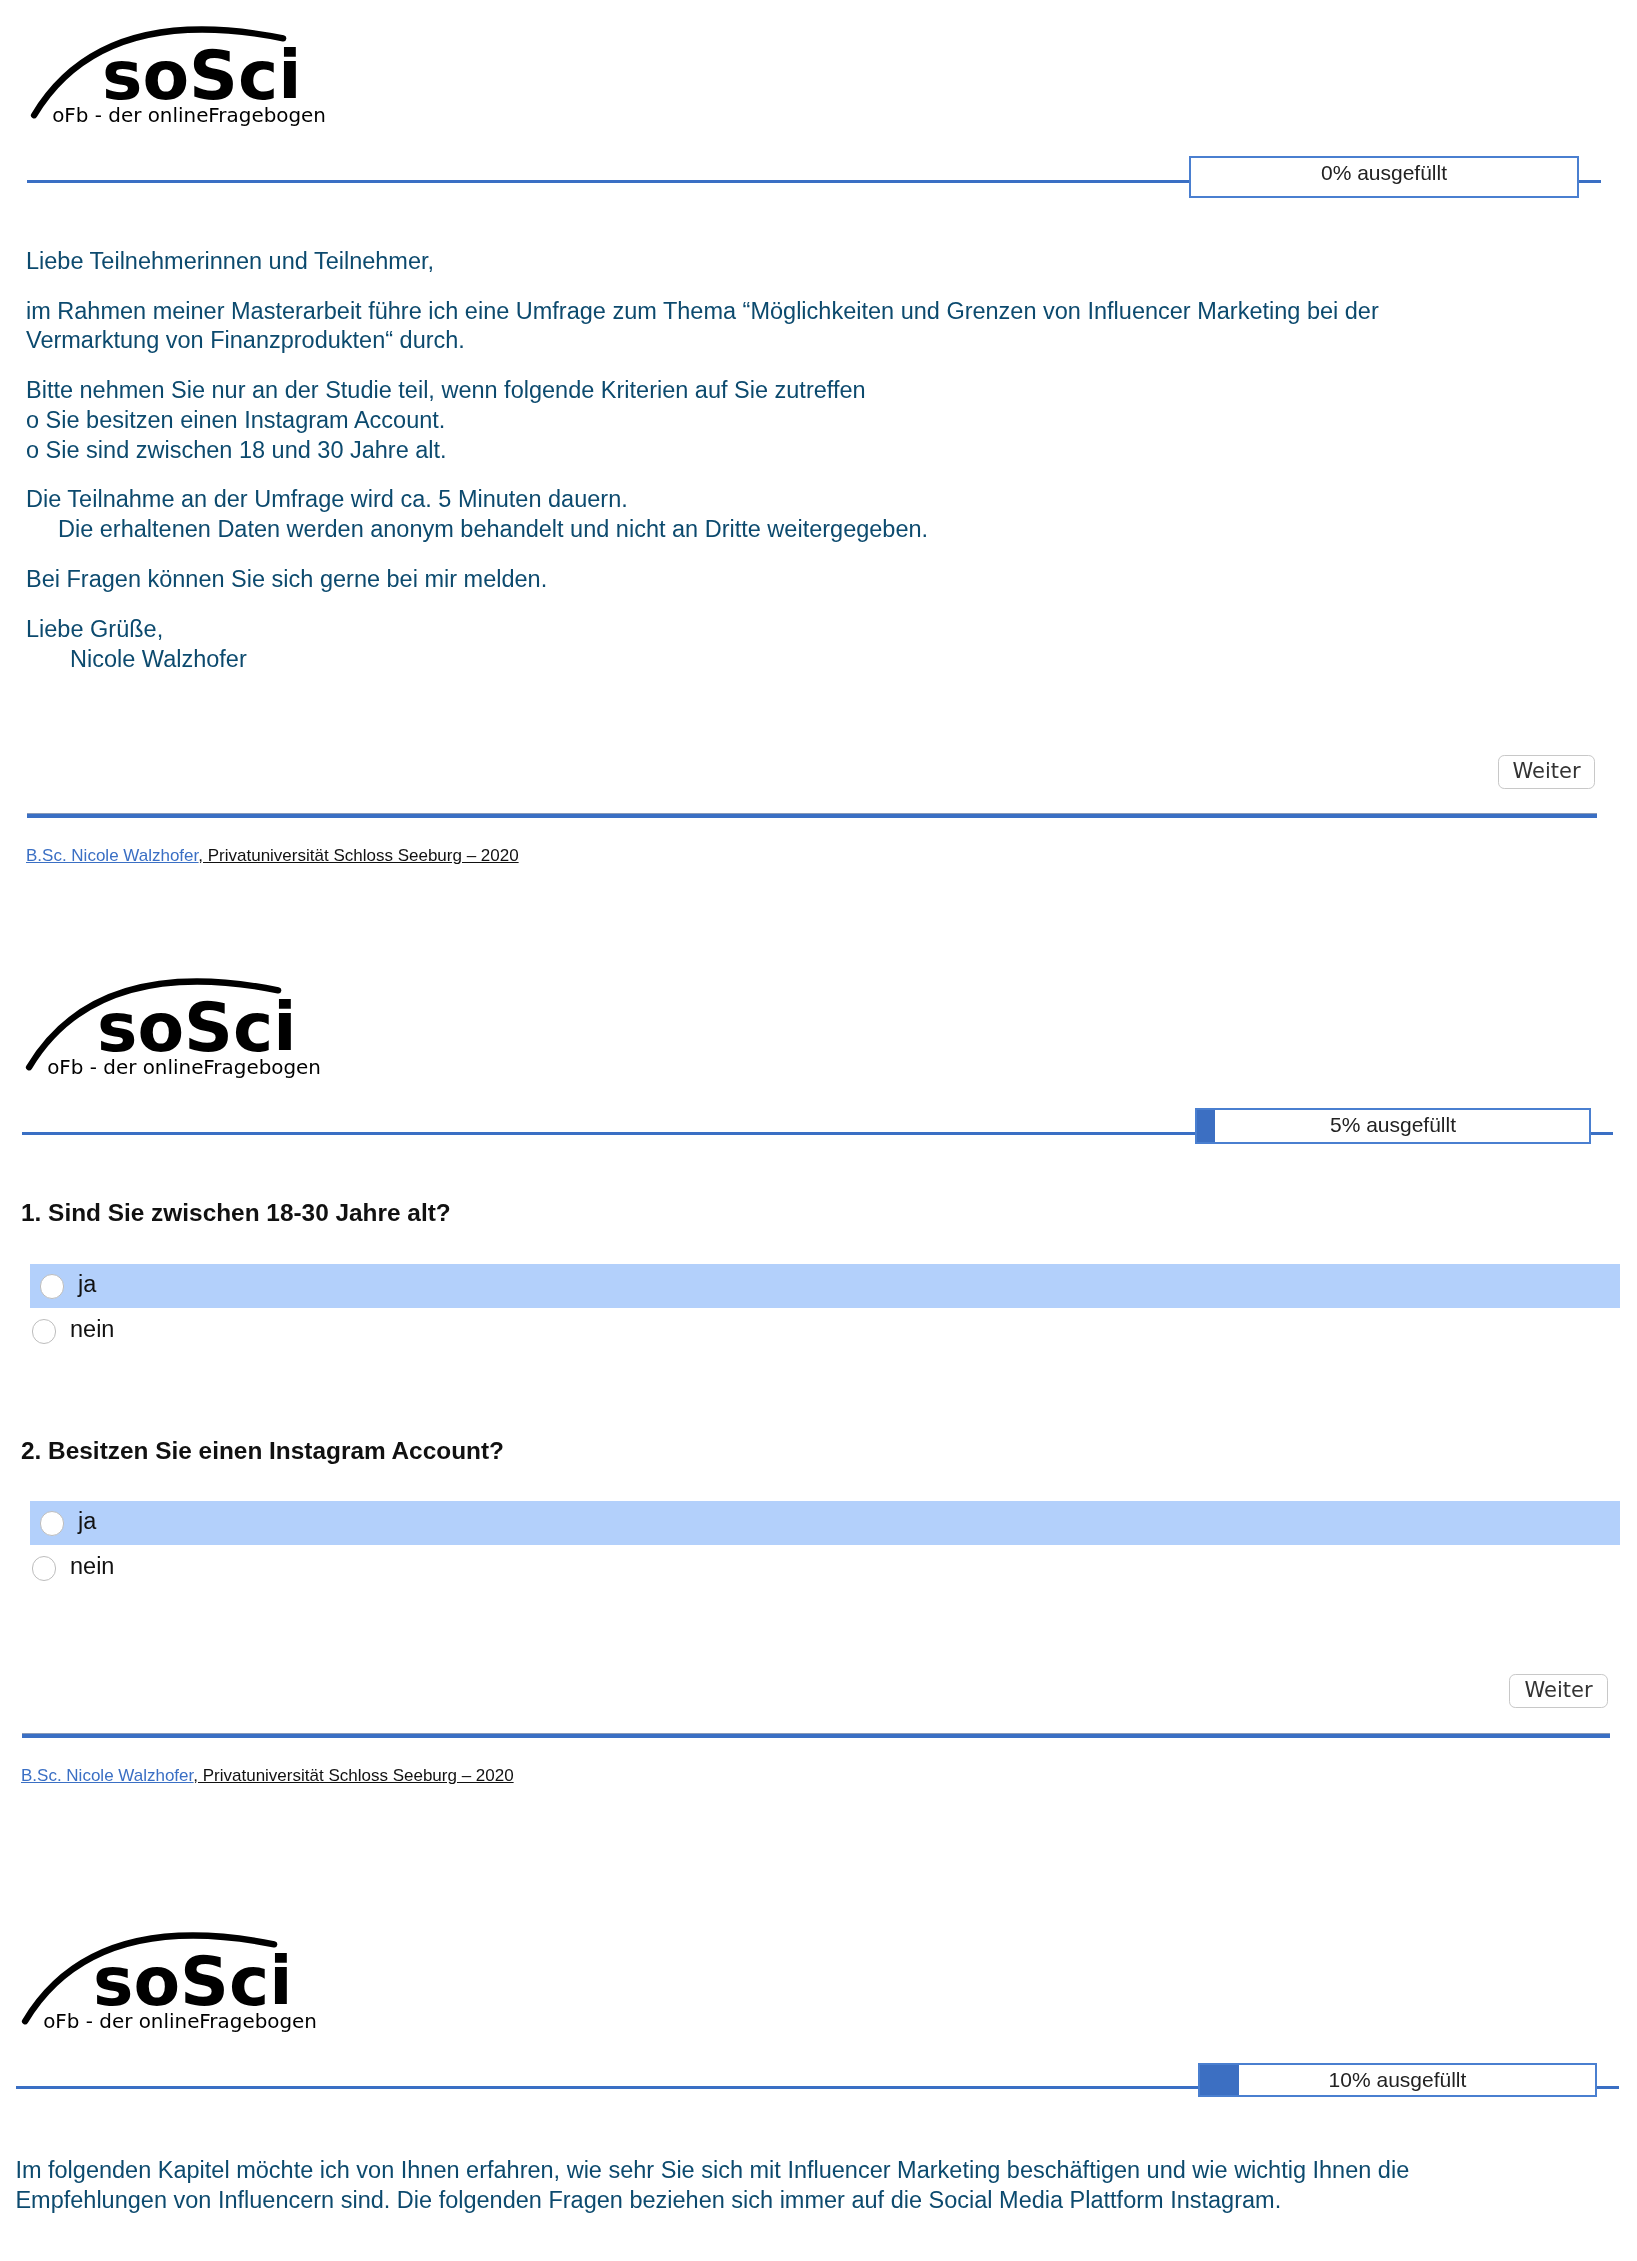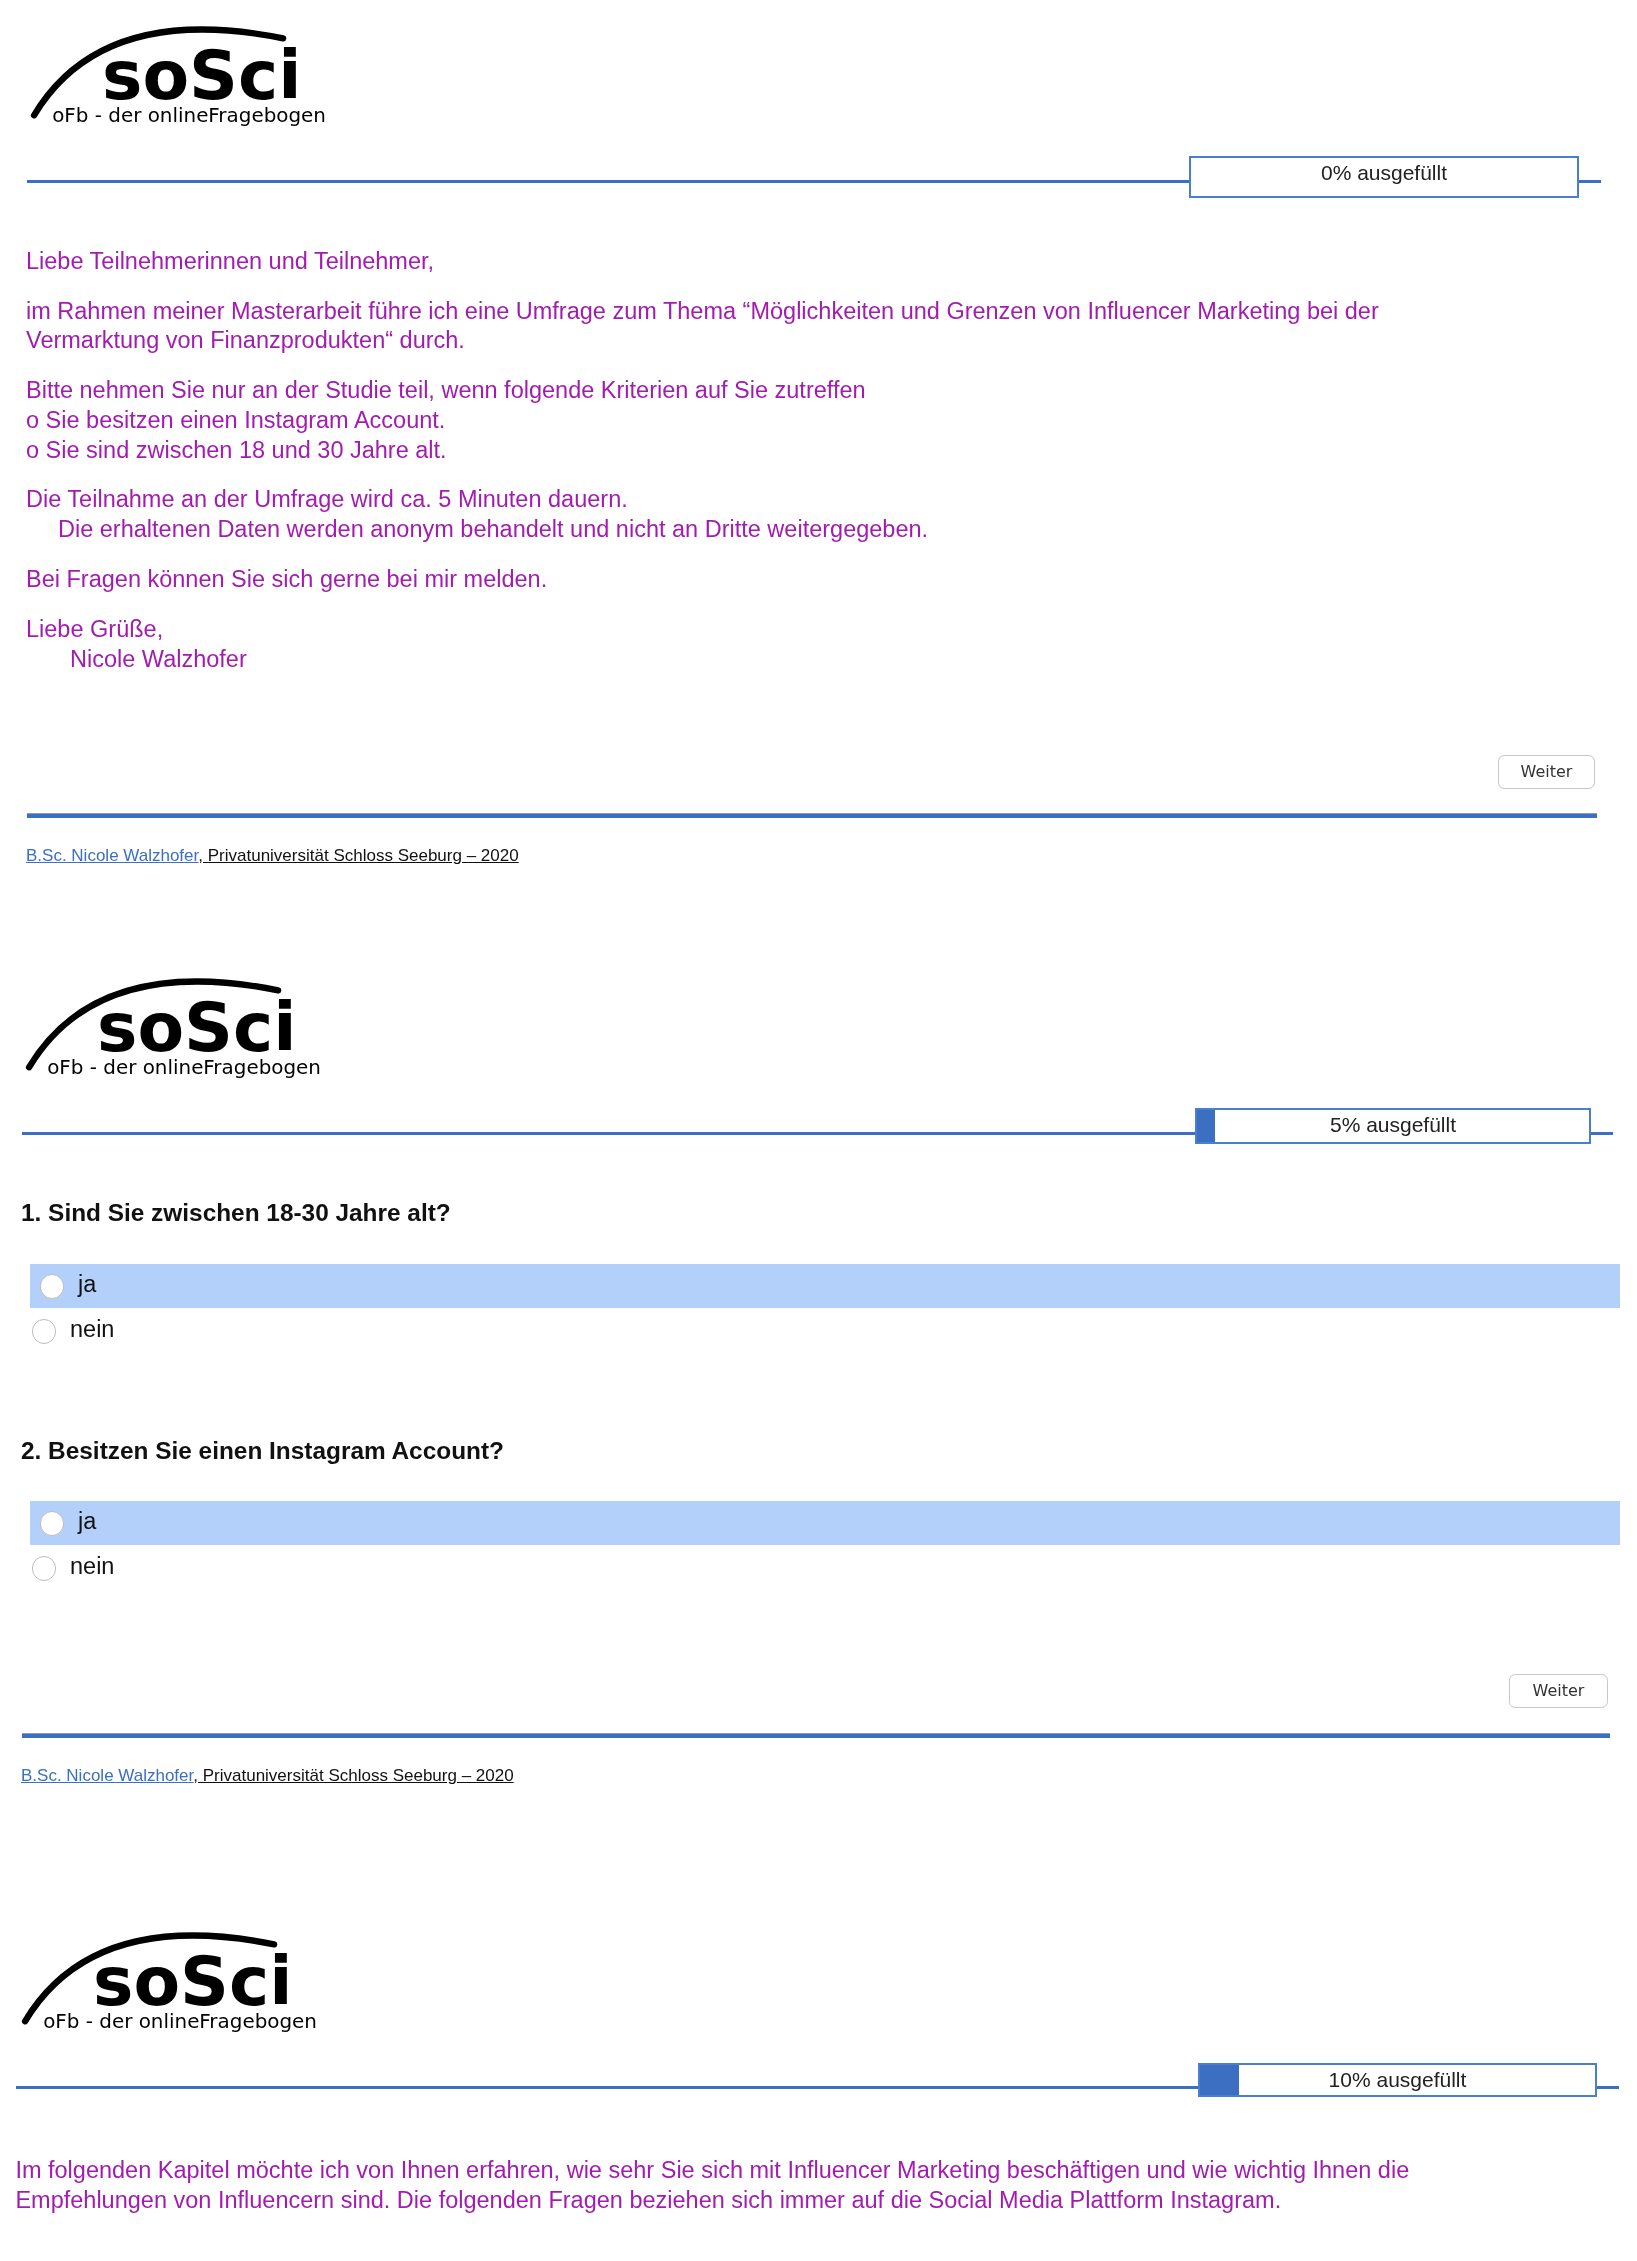--- a/index.html
+++ b/index.html
@@ -3,27 +3,27 @@
 <meta charset="utf-8">
 <style>
   html,body{margin:0;padding:0;background:#fff;}
   body{width:1638px;height:2433px;position:relative;overflow:hidden;font-family:"Liberation Sans",sans-serif;color:#111;}
   .logo{position:absolute;width:317px;height:118px;}
   .logo svg{width:100%;height:100%;}
   .hline{position:absolute;height:3.2px;background:#3a6fc4;}
   .pbox{position:absolute;border:2.7px solid #4a7fd0;background:#fff;box-sizing:border-box;}
   .pfill{position:absolute;left:0;top:0;bottom:0;background:#3c6fc2;}
   .ptext{position:absolute;left:0;right:0;top:0;bottom:0;text-align:center;font-size:21px;line-height:29px;color:#222;}
-  .txt{position:absolute;font-size:23.5px;line-height:30px;white-space:nowrap;color:#a21caf;}
+  .txt{position:absolute;font-size:23.5px;line-height:30px;white-space:nowrap;color:#0c4a6e;}
   .q{position:absolute;font-size:24.4px;font-weight:bold;white-space:nowrap;}
   .row{position:absolute;left:22px;width:1590px;height:44px;}
   .row.hl{background:#b3d0fb;margin-left:8px;}
   .radio{position:absolute;width:24.4px;height:24.4px;border-radius:50%;border:1.8px solid #bdbdbd;background:#fff;box-sizing:border-box;}
   .rlabel{position:absolute;font-size:23.5px;}
-  .btn{position:absolute;border:1.8px solid #c8c8c8;border-radius:6.3px;background:#fff;box-sizing:border-box;font-size:16px;text-align:center;color:#333;font-family:"DejaVu Sans",sans-serif;}
+  .btn{position:absolute;border:1.8px solid #c8c8c8;border-radius:6.3px;background:#fff;box-sizing:border-box;font-size:21px;text-align:center;color:#333;font-family:"DejaVu Sans",sans-serif;}
   .frule{position:absolute;height:3.6px;background:#3a6fc4;border-top:1.4px solid #8a9bb8;}
   .footer{position:absolute;font-size:17px;white-space:nowrap;text-decoration:underline;}
   .footer a{color:#3a6fc4;text-decoration:underline;}
 </style>
 </head>
 <body>
 
 <div class="logo" style="left:25px;top:11.3px;">
   <svg viewBox="0 0 700 260">
     <path d="M20 230 Q170 -20 570 60" stroke="#000" stroke-width="14" fill="none" stroke-linecap="round"></path>

